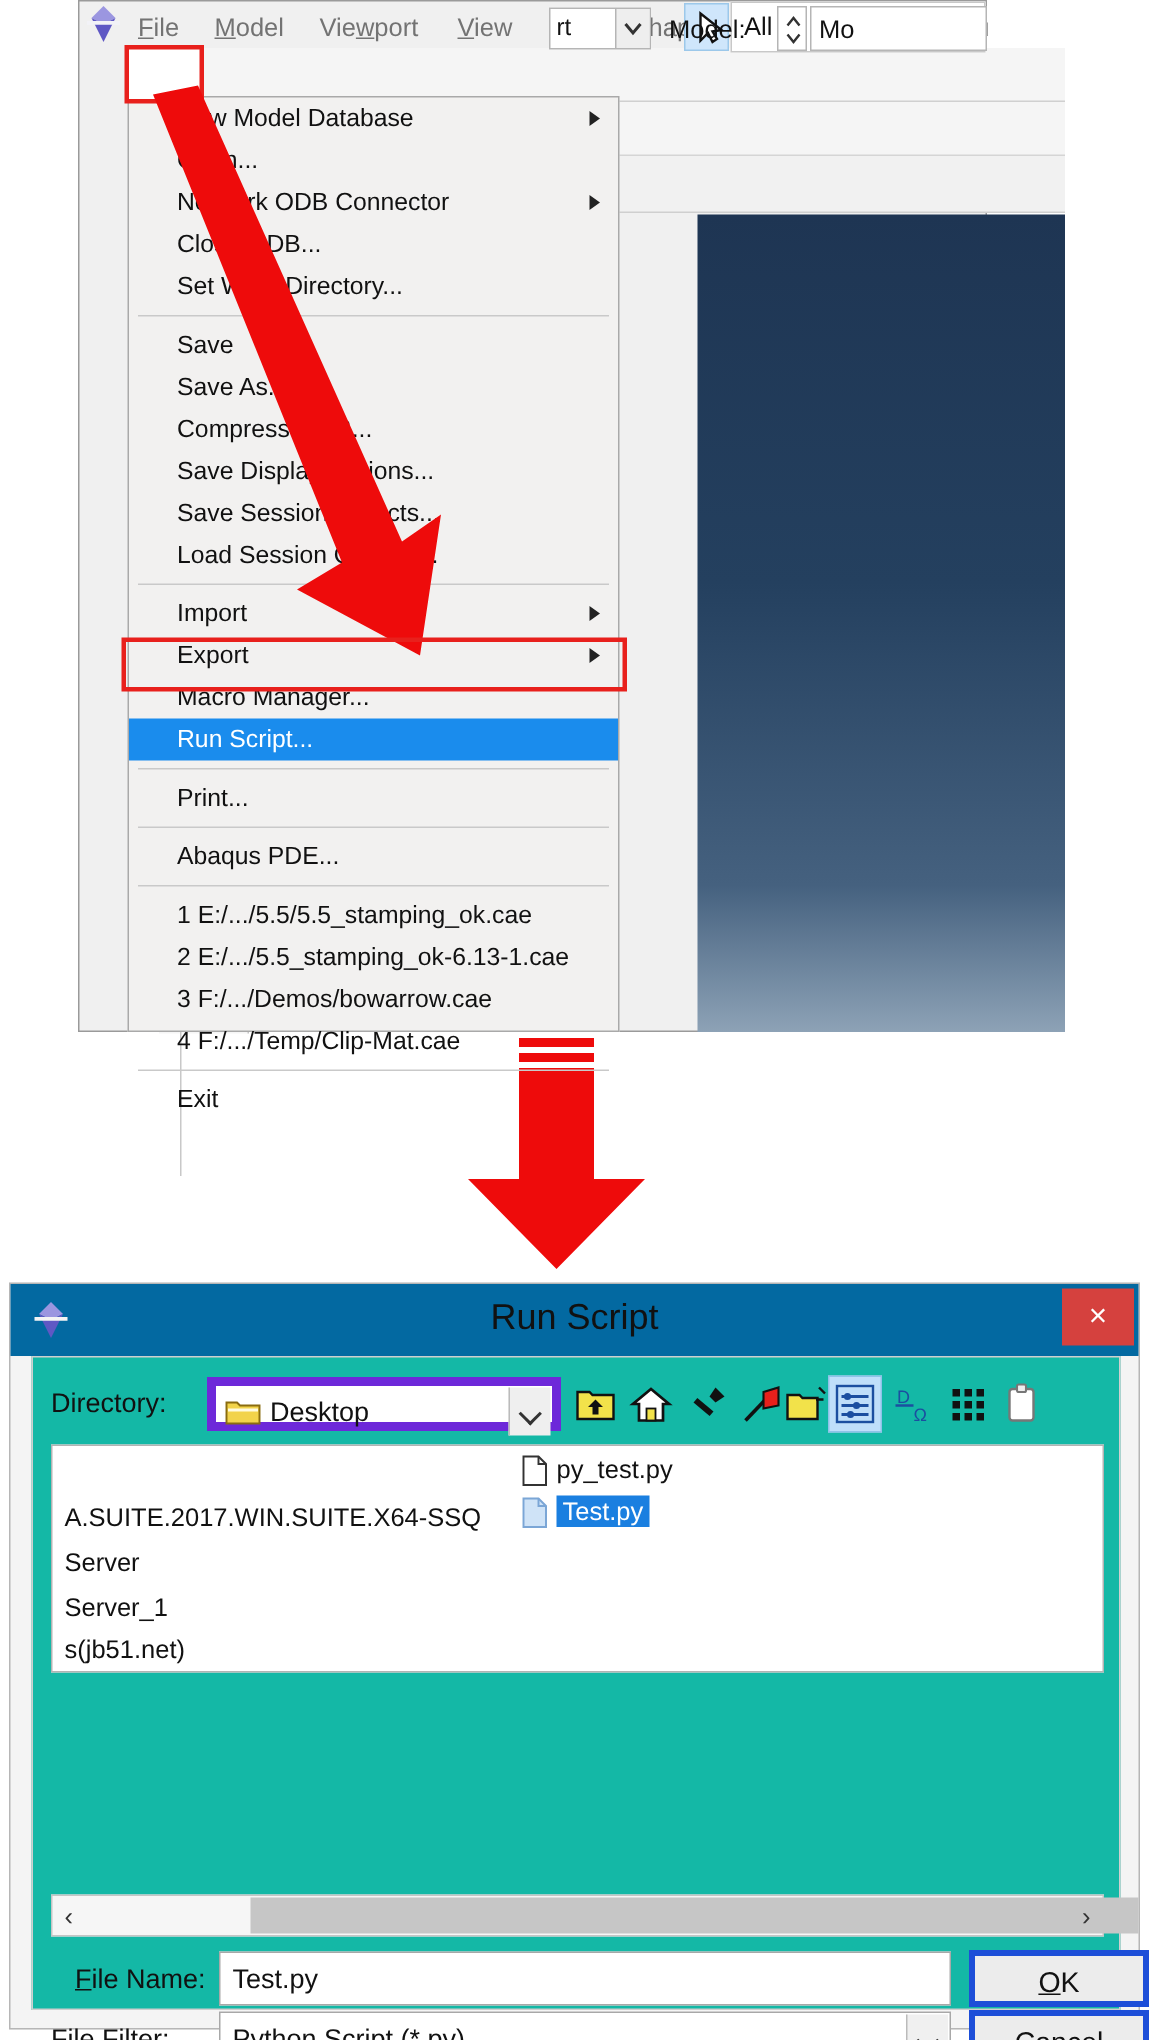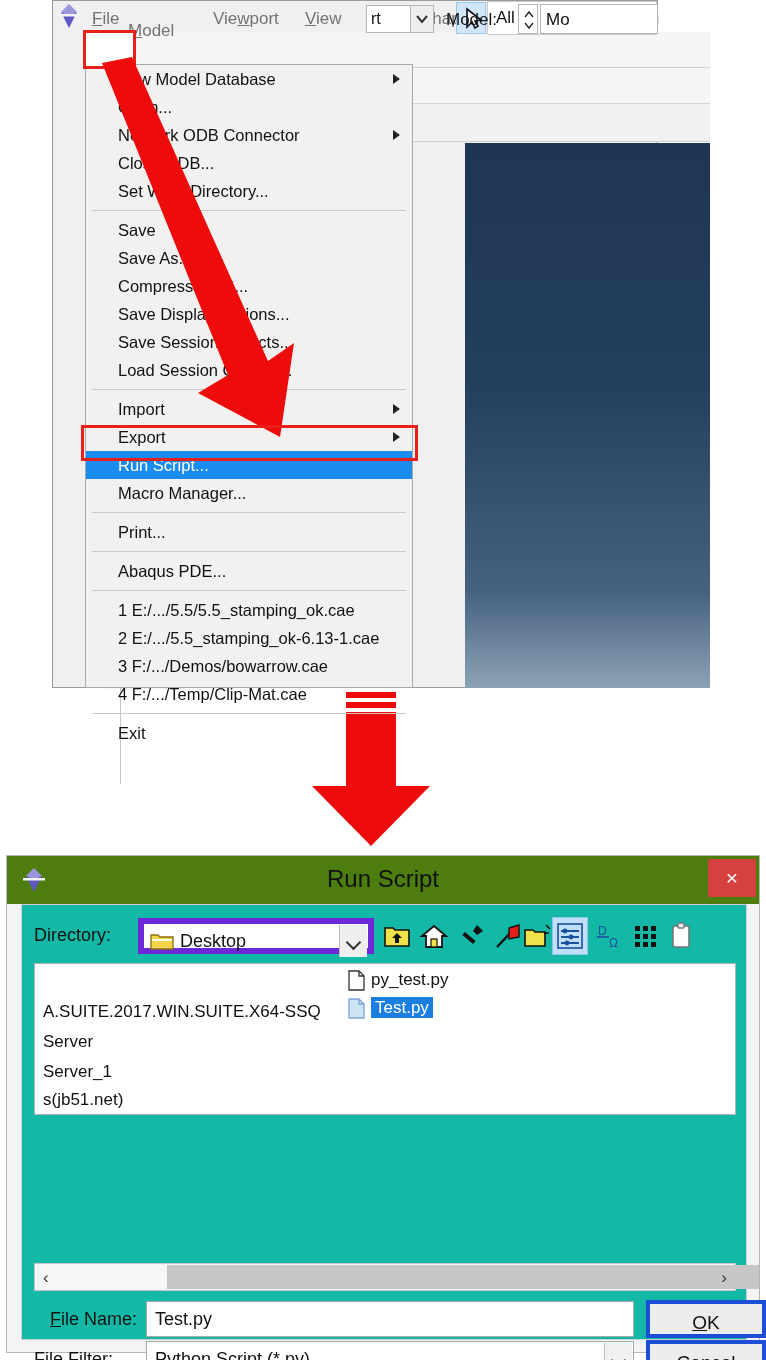--- a/index.html
+++ b/index.html
@@ -81,21 +81,21 @@
 
   
   #arrow-diag{position:absolute;left:80px;top:55px;width:270px;height:400px;z-index:11;}
 
   
   #arrow-down{position:absolute;left:290px;top:680px;width:160px;height:170px;z-index:5;}
 
   
   #dialog{position:absolute;left:6px;top:855px;width:754px;height:498px;background:#f4f4f4;
           border:1px solid #b6b6b6;box-sizing:border-box;}
-  #dlg-title{position:absolute;left:0;top:0;width:100%;height:48px;background:#4d7c0f;}
+  #dlg-title{position:absolute;left:0;top:0;width:100%;height:48px;background:#0369a1;}
   #dlg-icon{position:absolute;left:14px;top:10px;width:26px;height:28px;}
   #dlg-title-text{position:absolute;left:0;top:9px;width:100%;text-align:center;font-size:24px;color:#111;}
   #dlg-close{position:absolute;right:3px;top:3px;width:48px;height:38px;background:#d5413e;
              color:#fff;font-size:21px;line-height:38px;text-align:center;cursor:pointer;}
 
   #dlg-body{position:absolute;left:14px;top:48px;width:726px;height:436px;background:#14b8a6;
             border:1px solid #cfcfcf;box-sizing:border-box;}
 
   #dirrow{position:absolute;left:0;top:8px;width:100%;height:46px;}
   #dir-label{position:absolute;left:12px;top:12px;font-size:18px;}
@@ -190,21 +190,21 @@
   </div>
 </div>
 
 <svg id="app-logo" viewBox="0 0 26 28">
   <polygon points="13,2 21,10 13,14 5,10" fill="#9b96e0"></polygon>
   <polygon points="5,10 13,14 21,10 13,26" fill="#5f58c4"></polygon>
   <rect x="2" y="12" width="22" height="2.5" fill="#f2f2f7"></rect>
 </svg>
 
 <div class="menu-root" style="left:92px;"><u>F</u>ile</div>
-<div class="menu-root" style="left:128px;margin-top:12px;"><u>M</u>odel</div>
+<div class="menu-root" style="left:143px;"><u>M</u>odel</div>
 <div class="menu-root" style="left:213px;">Vie<u>w</u>port</div>
 <div class="menu-root" style="left:305px;"><u>V</u>iew</div>
 <div class="menu-root" style="left:366px;"><u>P</u>art</div>
 <div class="menu-root" style="left:421px;"><u>S</u>hape</div>
 <div class="menu-root" style="left:490px;">Feat<u>u</u>re</div>
 <div class="menu-root" style="left:572px;"><u>T</u>ools</div>
 <div class="menu-root" style="left:635px;">Plu</div>
 
 <div id="selbtn">
   <svg viewBox="0 0 30 32" width="30" height="32">
@@ -273,25 +273,25 @@
   </div>
   <div class="msep"></div>
   <div class="mi">
     <span>Import</span>
     <span class="sub"></span>
   </div>
   <div class="mi">
     <span>Export</span>
     <span class="sub"></span>
   </div>
+  <div class="mi">
+    <span>Macro Manager...</span>
+  </div>
   <div class="mi sel">
     <span>Run Script...</span>
-  </div>
-  <div class="mi">
-    <span>Macro Manager...</span>
   </div>
   <div class="msep"></div>
   <div class="mi">
     <span>Print...</span>
   </div>
   <div class="msep"></div>
   <div class="mi">
     <span>Abaqus PDE...</span>
   </div>
   <div class="msep"></div>

